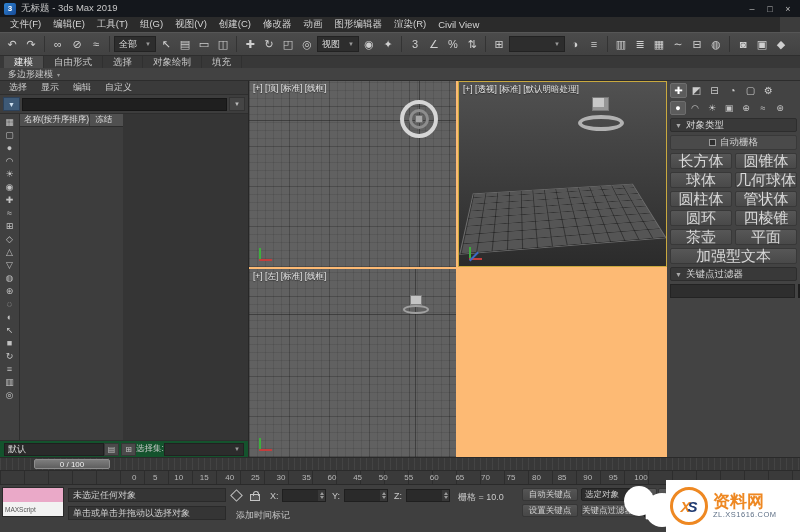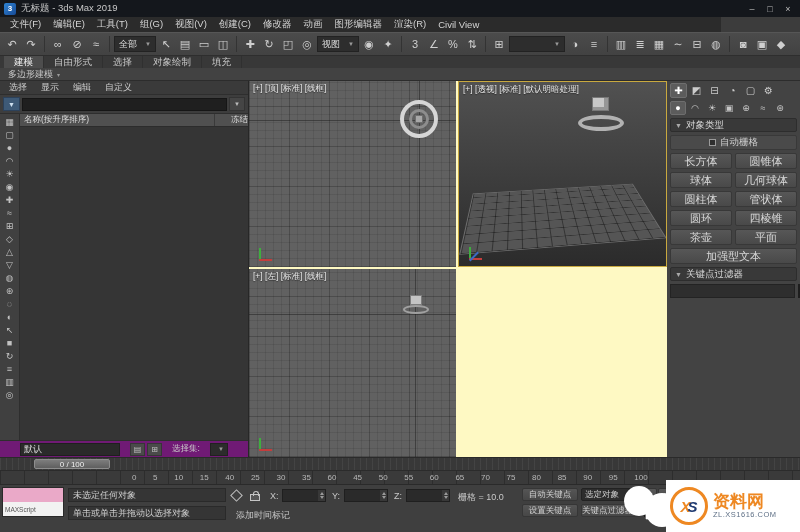--- a/index.html
+++ b/index.html
@@ -7,21 +7,21 @@
   body{position:relative;background:#3c3c3c;font-family:"Liberation Sans","DejaVu Sans",sans-serif;color:#d0d0d0}
 
   
   .titlebar{position:absolute;left:0;top:0;width:800px;height:17px;background:#14171c;display:flex;align-items:center;padding:0 4px;gap:5px;z-index:10}
   .app-icon{width:12px;height:12px;background:linear-gradient(135deg,#2f85d6,#174a96);border-radius:2px;color:#fff;font-size:8px;font-weight:bold;display:flex;align-items:center;justify-content:center}
   .title-text{color:#c8c8c8;font-size:9.5px}
   .win-controls{margin-left:auto;display:flex;gap:2px}
   .win-btn{width:16px;height:13px;color:#bbb;font-size:9px;display:flex;align-items:center;justify-content:center}
 
   
-  .menubar{position:absolute;left:0;top:17px;width:721px;height:15px;background:#2b2b2b;display:flex;align-items:center;padding:0 4px;z-index:10}
+  .menubar{position:absolute;left:0;top:17px;width:780px;height:15px;background:#2b2b2b;display:flex;align-items:center;padding:0 4px;z-index:10}
   .menu-item{color:#d4d4d4;font-size:9.5px;padding:0 6px;height:100%;display:flex;align-items:center;white-space:nowrap}
   .menubar-right{margin-left:auto;display:flex;align-items:center;gap:6px}
   .signin-box{display:flex;align-items:center;gap:4px;background:#1d1f23;border:1px solid #0d0f12;height:13px;padding:0 6px;color:#ccc;font-size:9px}
   .workspace-box{display:flex;align-items:center;gap:3px;color:#ccc;font-size:9px;background:#34373c;border:1px solid #24272c;height:13px;padding:0 6px;white-space:nowrap}
   .caret{font-size:6px;color:#999}
   .mag{width:7px;height:7px;border:1.5px solid #bbb;border-radius:50%;position:relative;display:inline-block}
   .mag:after{content:"";position:absolute;width:4px;height:1.5px;background:#bbb;transform:rotate(45deg);right:-3px;bottom:-1px}
 
   
   .toolbar{position:absolute;left:0;top:32px;width:800px;height:24px;background:linear-gradient(#4b4b4b,#424242);border-top:1px solid #565656;border-bottom:1px solid #2e2e2e;display:flex;align-items:center;padding:0 3px;gap:1px;z-index:10}
@@ -43,33 +43,33 @@
   .explorer{position:absolute;left:0;top:0;width:249px;height:376px;background:#3d3d3d;border-right:1px solid #272727;display:flex;flex-direction:column}
   .exp-menus{height:14px;background:#3a3a3a;display:flex;align-items:center;padding:0 2px;border-bottom:1px solid #2e2e2e}
   .exp-menu{color:#ccc;font-size:9px;padding:0 7px}
   .exp-search{height:19px;display:flex;align-items:center;gap:2px;padding:2px 3px;border-bottom:1px solid #2e2e2e}
   .funnel-btn{width:17px;height:14px;background:#3e5a77;border:1px solid #2c415a;display:flex;align-items:center;justify-content:center;color:#cfe0ef;font-size:7px}
   .exp-input{flex:1;height:13px;background:#1f1f1f;border:1px solid #161616;color:#ddd;font-size:9px;padding:0 3px;outline:none}
   .exp-dd-btn{width:16px;height:14px;background:#454545;border:1px solid #333;color:#bbb;font-size:6px;display:flex;align-items:center;justify-content:center}
   .exp-body{flex:1;display:flex;min-height:0}
   .exp-side{width:20px;background:#404040;border-right:1px solid #2e2e2e;display:flex;flex-direction:column;align-items:center;padding-top:2px;gap:1px;overflow:hidden}
   .sicon{width:16px;height:12px;color:#c2c2c2;font-size:9px;display:flex;align-items:center;justify-content:center}
-  .exp-main{flex:1;display:flex;flex-direction:column;min-width:0}
+  .exp-main{flex:1;display:flex;flex-direction:row;min-width:0}
   .exp-colhead{height:13px;background:#505050;border-bottom:1px solid #2c2c2c;display:flex;align-items:center}
   .colhead-name{flex:1;color:#ddd;font-size:8.5px;padding-left:4px;white-space:nowrap}
-  .colhead-frozen{width:34px;color:#ddd;font-size:8.5px;border-left:1px solid #3a3a3a;padding-left:16px}
+  .colhead-frozen{width:34px;color:#ddd;font-size:8.5px;border-left:1px solid #3a3a3a;padding-left:5px}
   .exp-list{flex:1;background:#353535}
-  .exp-bottom{height:17px;display:flex;align-items:center;gap:10px;padding:1px 20px;background:#701a75;border-top:1px solid #2e2e2e}
+  .exp-bottom{height:17px;display:flex;align-items:center;gap:0;padding:1px 4px;background:#14532d;border-top:1px solid #2e2e2e}
   .set-input{width:100px;height:13px;background:#2a2a2a;border:1px solid #1f1f1f;color:#ddd;font-size:9px;padding:0 3px;outline:none}
   .mini-btn{width:15px;height:13px;background:#4a4a4a;border:1px solid #363636;color:#c5c5c5;font-size:8px;display:flex;align-items:center;justify-content:center}
   .sel-set-label{color:#c8c8c8;font-size:8.5px;white-space:nowrap}
   .dd2{flex:1;height:13px;background:#2c2c2c;border:1px solid #212121;display:flex;align-items:center;justify-content:flex-end;padding:0 3px;color:#999;font-size:6px}
 
   
-  .viewports{position:absolute;left:249px;top:0;width:418px;height:376px;background:#fef9c3;display:grid;grid-template-columns:207px 209px;grid-template-rows:186px 188px;gap:2px}
+  .viewports{position:absolute;left:249px;top:0;width:418px;height:376px;background:#fdba74;display:grid;grid-template-columns:207px 209px;grid-template-rows:186px 188px;gap:2px}
   .vp{position:relative;overflow:hidden}
   .vp-ortho{background-color:#616161;background-image:
     repeating-linear-gradient(0deg,rgba(0,0,0,.09) 0 1px,transparent 1px 8px),
     repeating-linear-gradient(90deg,rgba(0,0,0,.09) 0 1px,transparent 1px 8px),
     repeating-linear-gradient(0deg,rgba(0,0,0,.15) 0 1px,transparent 1px 40px),
     repeating-linear-gradient(90deg,rgba(0,0,0,.15) 0 1px,transparent 1px 40px)}
   .vp-label{position:absolute;top:2px;left:4px;color:#e8e8e8;font-size:8.5px;z-index:5;text-shadow:0 1px 1px rgba(0,0,0,.45);white-space:nowrap}
   .axisv{position:absolute;top:0;bottom:0;width:1px;background:rgba(22,22,22,.45)}
   .axish{position:absolute;left:0;right:0;height:1px;background:rgba(22,22,22,.45)}
   .tripod{position:absolute;left:10px;bottom:6px;width:16px;height:16px}
@@ -100,21 +100,21 @@
   .cp-subtabs{display:flex;gap:1px;align-items:center}
   .cp-subtab{width:16px;height:14px;display:flex;align-items:center;justify-content:center;color:#c8c8c8;font-size:9px;border:1px solid transparent;border-radius:2px}
   .cp-subtab.active{background:#5c5c5c;border-color:#6e6e6e;color:#fff}
   .cp-dd{height:16px;background:#2e2e2e;border:1px solid #232323;display:flex;align-items:center;padding:0 4px;color:#ddd;font-size:9.5px}
   .cp-dd .caret{margin-left:auto}
   .rollout{height:14px;background:#393939;border:1px solid #2d2d2d;display:flex;align-items:center;gap:4px;padding:0 4px;color:#d8d8d8;font-size:9.5px;border-radius:2px}
   .rollout .r-caret{color:#a9a9a9;font-size:7px}
   .autogrid{height:15px;display:flex;align-items:center;justify-content:center;gap:4px;background:#4a4a4a;border:1px solid #393939;border-radius:2px;color:#d0d0d0;font-size:9.5px}
   .checkbox{width:7px;height:7px;border:1px solid #9a9a9a;background:#2e2e2e}
   .obj-grid{display:grid;grid-template-columns:1fr 1fr;gap:3px}
-  .obj-btn{height:16px;background:linear-gradient(#575757,#494949);border:1px solid #383838;border-radius:2px;color:#d8d8d8;font-size:11px;display:flex;align-items:center;justify-content:center;white-space:nowrap}
+  .obj-btn{height:16px;background:linear-gradient(#575757,#494949);border:1px solid #383838;border-radius:2px;color:#d8d8d8;font-size:15px;display:flex;align-items:center;justify-content:center;white-space:nowrap}
   .obj-btn.wide{grid-column:1/3}
   .name-row{display:flex;gap:3px;align-items:center}
   .name-input{flex:1;height:14px;background:#2e2e2e;border:1px solid #232323;color:#ddd;font-size:9px;padding:0 3px;outline:none}
   .swatch{width:17px;height:14px;border:1px solid #1e1e1e}
 
   
   .timeslider{position:absolute;left:0;top:457px;width:800px;height:13px;background:#383838;border-top:1px solid #2a2a2a;background-image:repeating-linear-gradient(90deg,rgba(255,255,255,.06) 0 1px,transparent 1px 6px)}
   .ts-handle{position:absolute;left:34px;top:1px;width:76px;height:10px;background:linear-gradient(#7d7d7d,#5f5f5f);border:1px solid #8d8d8d;border-radius:2px;color:#f0f0f0;font-size:8px;display:flex;align-items:center;justify-content:center}
   .trackbar{position:absolute;left:0;top:470px;width:800px;height:14px;background:#3a3a3a;border-top:1px solid #2b2b2b;background-image:repeating-linear-gradient(90deg,rgba(0,0,0,.22) 0 1px,transparent 1px 24px)}
   .frames{position:absolute;left:132px;right:152px;top:2px;display:flex;justify-content:space-between;color:#b8b8b8;font-size:8px}

